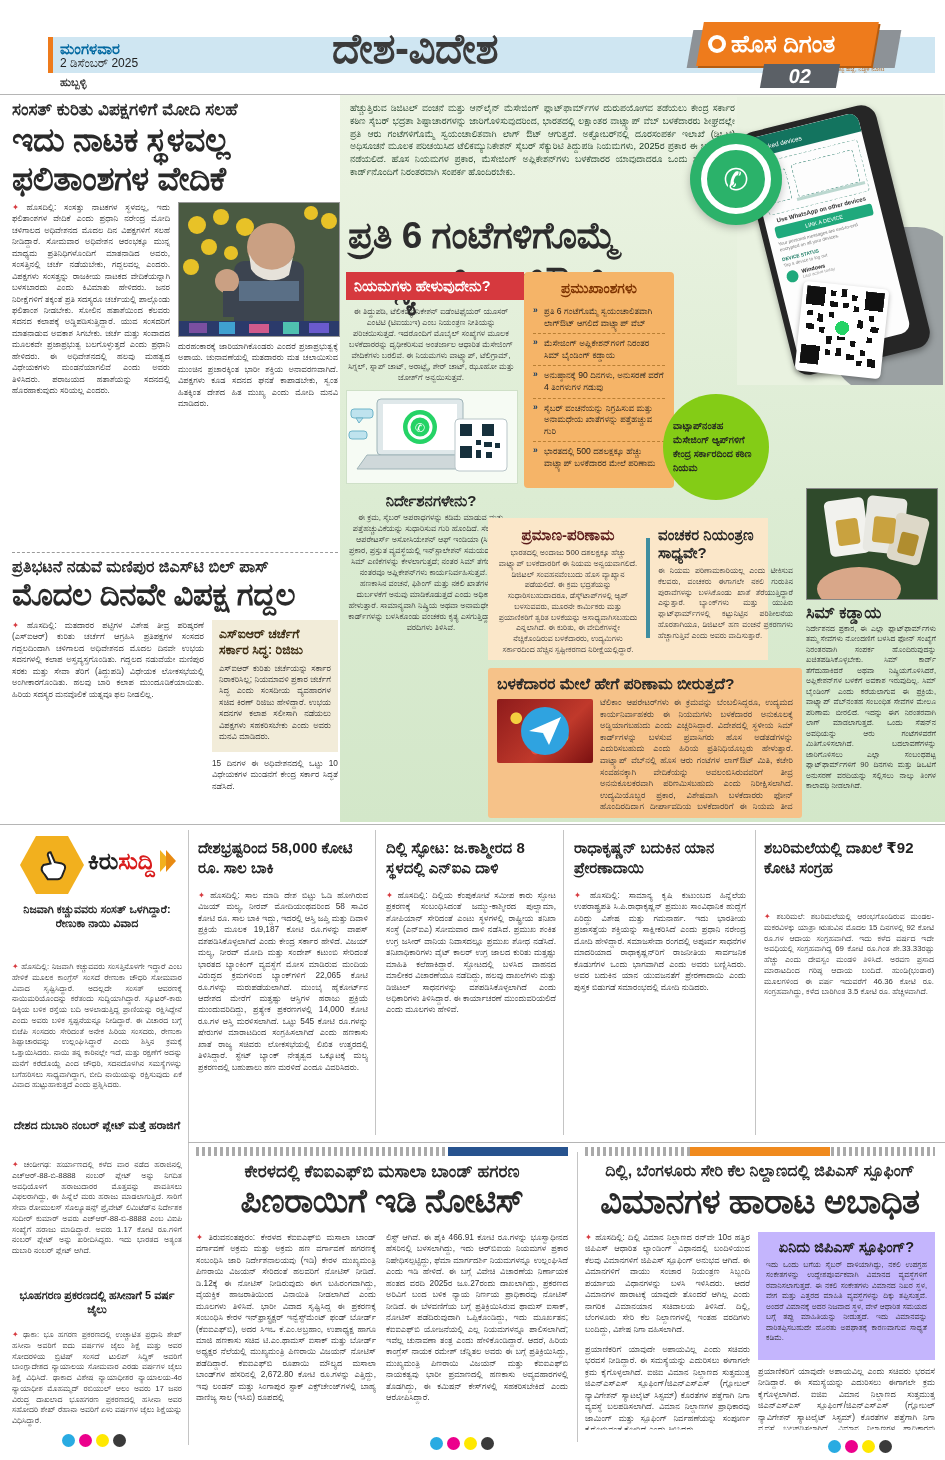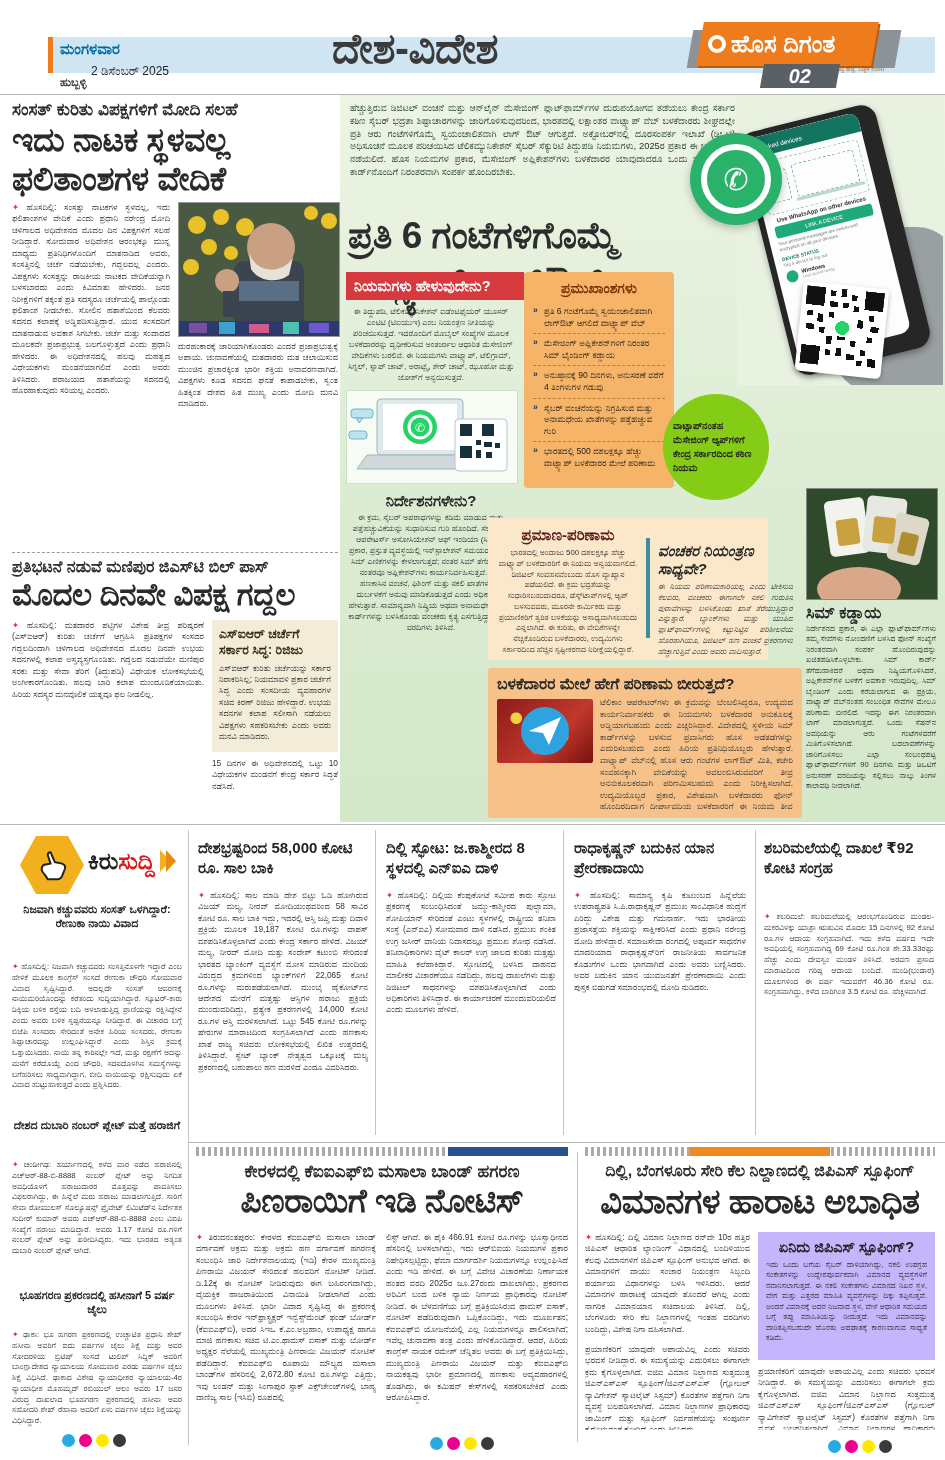--- a/index.html
+++ b/index.html
@@ -55,21 +55,21 @@
   .divider-bar{height:9px;}
 </style>
 </head>
 <body>
 
 <div class="page">
 
   <div class="abs blue-strip" style="left:48px;top:37px;width:887px;height:36px;"></div>
   <div class="abs" style="left:48px;top:37px;width:5px;height:36px;background:#ee7b1c;"></div>
   <div class="abs" style="left:60px;top:40px;width:120px;font-size:15px;font-weight:bold;color:#0369a1;">ಮಂಗಳವಾರ</div>
-  <div class="abs" style="left:60px;top:64px;width:140px;font-size:12px;color:#222;text-align:center;">2 ಡಿಸೆಂಬರ್ 2025</div>
+  <div class="abs" style="left:60px;top:56px;width:140px;font-size:12px;color:#222;">2 ಡಿಸೆಂಬರ್ 2025</div>
   <div class="abs" style="left:60px;top:76px;width:120px;font-size:11px;font-weight:bold;color:#333;">ಹುಬ್ಬಳ್ಳಿ</div>
   <div class="abs headline" style="left:250px;top:25px;width:330px;font-size:42px;text-align:center;color:#3b3b3b;">ದೇಶ-ವಿದೇಶ</div>
 
   <div class="abs gray-wedge" style="left:690px;top:30px;width:22px;height:38px;"></div>
   <div class="abs gray-wedge" style="left:868px;top:30px;width:30px;height:38px;"></div>
   <div class="abs masthead" style="left:700px;top:22px;width:175px;height:44px;">
     <div class="masthead-inner" style="display:flex;align-items:center;height:100%;padding-left:8px;">
       <span style="width:18px;height:18px;background:#fff;border-radius:50%;display:inline-flex;align-items:center;justify-content:center;margin-right:5px;">
         <span style="width:10px;height:10px;background:#ee7b1c;border-radius:50%;display:block;"></span>
       </span>
@@ -248,21 +248,21 @@
   </div>
 
   <div class="abs circle-note" style="left:663px;top:394px;width:106px;height:106px;">ವಾಟ್ಸಾಪ್‌ನಂತಹ ಮೆಸೇಜಿಂಗ್ ಆ್ಯಪ್‌ಗಳಿಗೆ ಕೇಂದ್ರ ಸರ್ಕಾರದಿಂದ ಕಠಿಣ ನಿಯಮ</div>
 
   <div class="abs peach" style="left:488px;top:518px;width:280px;height:142px;">
     <div style="position:absolute;left:10px;top:8px;width:140px;">
       <div class="sec-title maroon" style="font-size:15px;text-align:center;">ಪ್ರಮಾಣ-ಪರಿಣಾಮ</div>
       <div class="jtext" style="height:108px;margin-top:4px;text-align:center;font-size:7.8px;">ಭಾರತದಲ್ಲಿ ಅಂದಾಜು 500 ದಶಲಕ್ಷಕ್ಕೂ ಹೆಚ್ಚು ವಾಟ್ಸ್ಯಾಪ್ ಬಳಕೆದಾರರಿಗೆ ಈ ನಿಯಮ ಅನ್ವಯವಾಗಲಿದೆ. ಡಿಜಿಟಲ್ ಸಂವಹನವೆಂಬುದು ಹೊಸ ವ್ಯಾಖ್ಯಾನ ಪಡೆಯಲಿದೆ. ಈ ಕ್ರಮ ಭದ್ರತೆಯನ್ನು ಸುಧಾರಿಸಬಹುದಾದರೂ, ಡೆಸ್ಕ್‌ಟಾಪ್‌ಗಳಲ್ಲಿ ಆ್ಯಪ್ ಬಳಸುವವರು, ಮೂರನೇ ಕಾರ್ಮಿಕರು ಮತ್ತು ಪ್ರಯಾಣಿಕರಿಗೆ ತ್ವರಿತ ಬಳಕೆಯನ್ನು ಅಸಾಧ್ಯವಾಗಿಸಬಹುದು ಎನ್ನಲಾಗಿದೆ. ಈ ಕುರಿತು, ಈ ವೇದಿಕೆಗಳನ್ನೇ ನೆಚ್ಚಿಕೊಂಡಿರುವ ಬಳಕೆದಾರರು, ಉದ್ಯಮಿಗಳು ಸರ್ಕಾರದಿಂದ ಹೆಚ್ಚಿನ ಸ್ಪಷ್ಟೀಕರಣದ ನಿರೀಕ್ಷೆಯಲ್ಲಿದ್ದಾರೆ.</div>
     </div>
     <div style="position:absolute;left:158px;top:20px;width:4px;height:100px;background:#3f8ea0;"></div>
-    <div style="position:absolute;left:170px;top:24px;width:135px;font-style:italic;">
+    <div style="position:absolute;left:170px;top:8px;width:135px;">
       <div class="sec-title" style="font-size:15px;">ವಂಚಕರ ನಿಯಂತ್ರಣ ಸಾಧ್ಯವೇ?</div>
       <div class="jtext" style="height:102px;margin-top:4px;font-size:7.8px;">ಈ ನಿಯಮ ಪರಿಣಾಮಕಾರಿಯಲ್ಲ ಎಂದು ಟೀಕಿಸುವ ಕೆಲವರು, ವಂಚಕರು ಈಗಾಗಲೇ ನಕಲಿ ಗುರುತಿನ ಪುರಾವೆಗಳನ್ನು ಬಳಸಿಕೊಂಡು ಖಾತೆ ತೆರೆಯುತ್ತಿದ್ದಾರೆ ಎನ್ನುತ್ತಾರೆ. ಬ್ಯಾಂಕ್‌ಗಳು ಮತ್ತು ಯುಪಿಐ ಪ್ಲಾಟ್‌ಫಾರ್ಮ್‌ಗಳಲ್ಲಿ ಕಟ್ಟುನಿಟ್ಟಿನ ಪರಿಶೀಲನೆಯ ಹೊರತಾಗಿಯೂ, ಡಿಜಿಟಲ್ ಹಣ ವಂಚನೆ ಪ್ರಕರಣಗಳು ಹೆಚ್ಚಾಗುತ್ತಿವೆ ಎಂದು ಅವರು ವಾದಿಸುತ್ತಾರೆ.</div>
     </div>
   </div>
 
   <div class="abs impact-box" style="left:488px;top:668px;width:314px;height:150px;padding:7px 9px;box-sizing:border-box;">
     <div class="sec-title" style="font-size:15.5px;margin-bottom:4px;">ಬಳಕೆದಾರರ ಮೇಲೆ ಹೇಗೆ ಪರಿಣಾಮ ಬೀರುತ್ತದೆ?</div>
     <div style="float:left;width:96px;height:64px;margin:2px 7px 2px 0;position:relative;overflow:hidden;border-radius:2px;background:
          radial-gradient(circle at 20% 30%,#f4d03f 0 6%,transparent 7%),
          radial-gradient(circle at 70% 60%,#f39c12 0 5%,transparent 6%),

